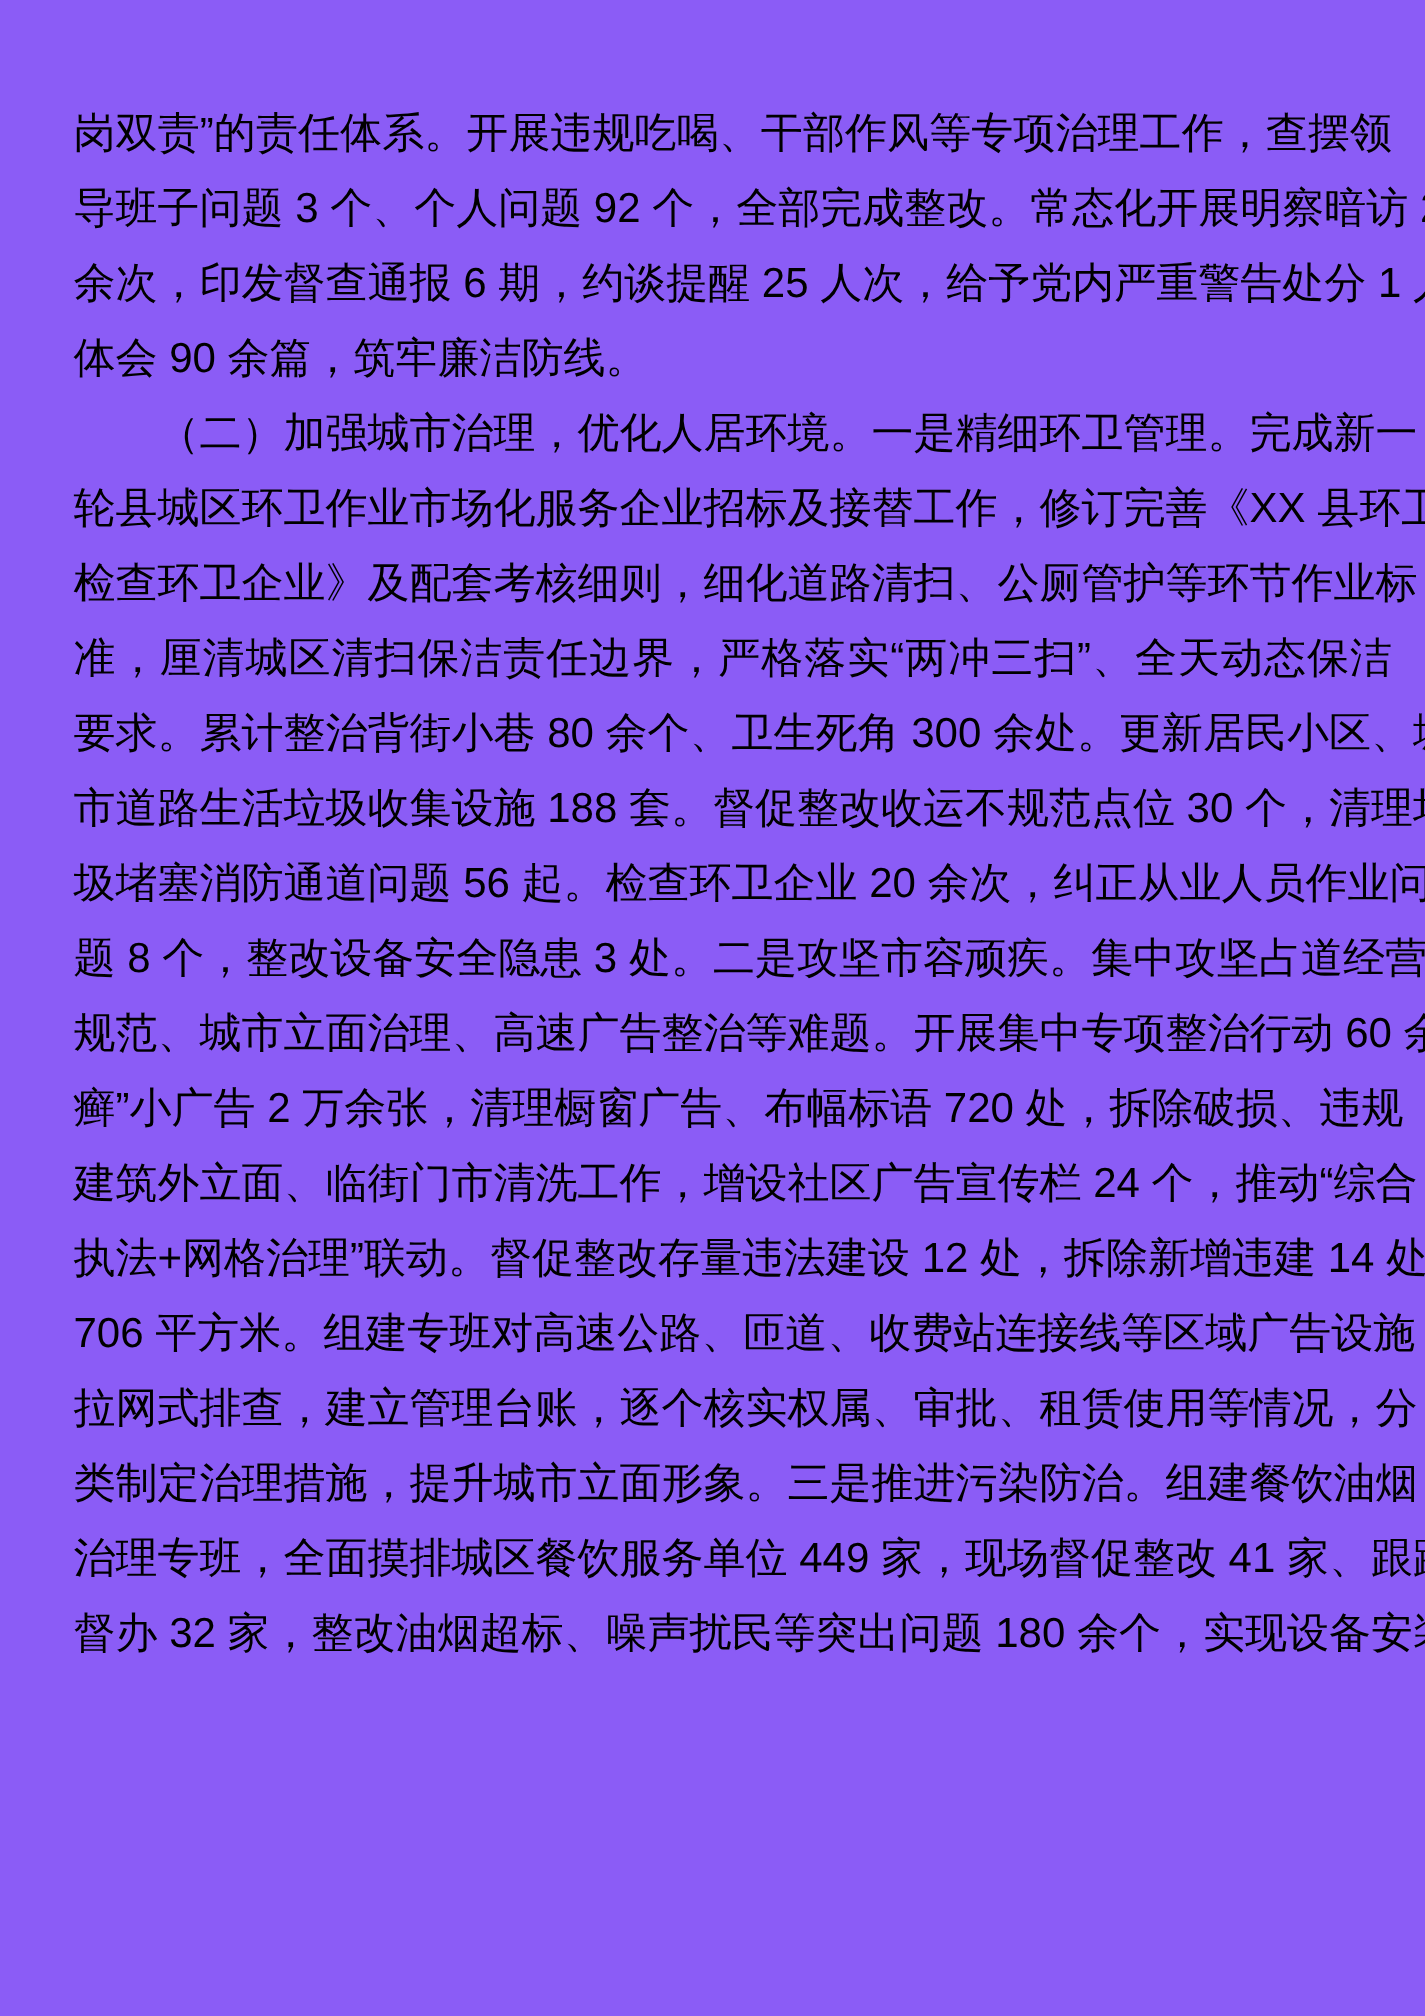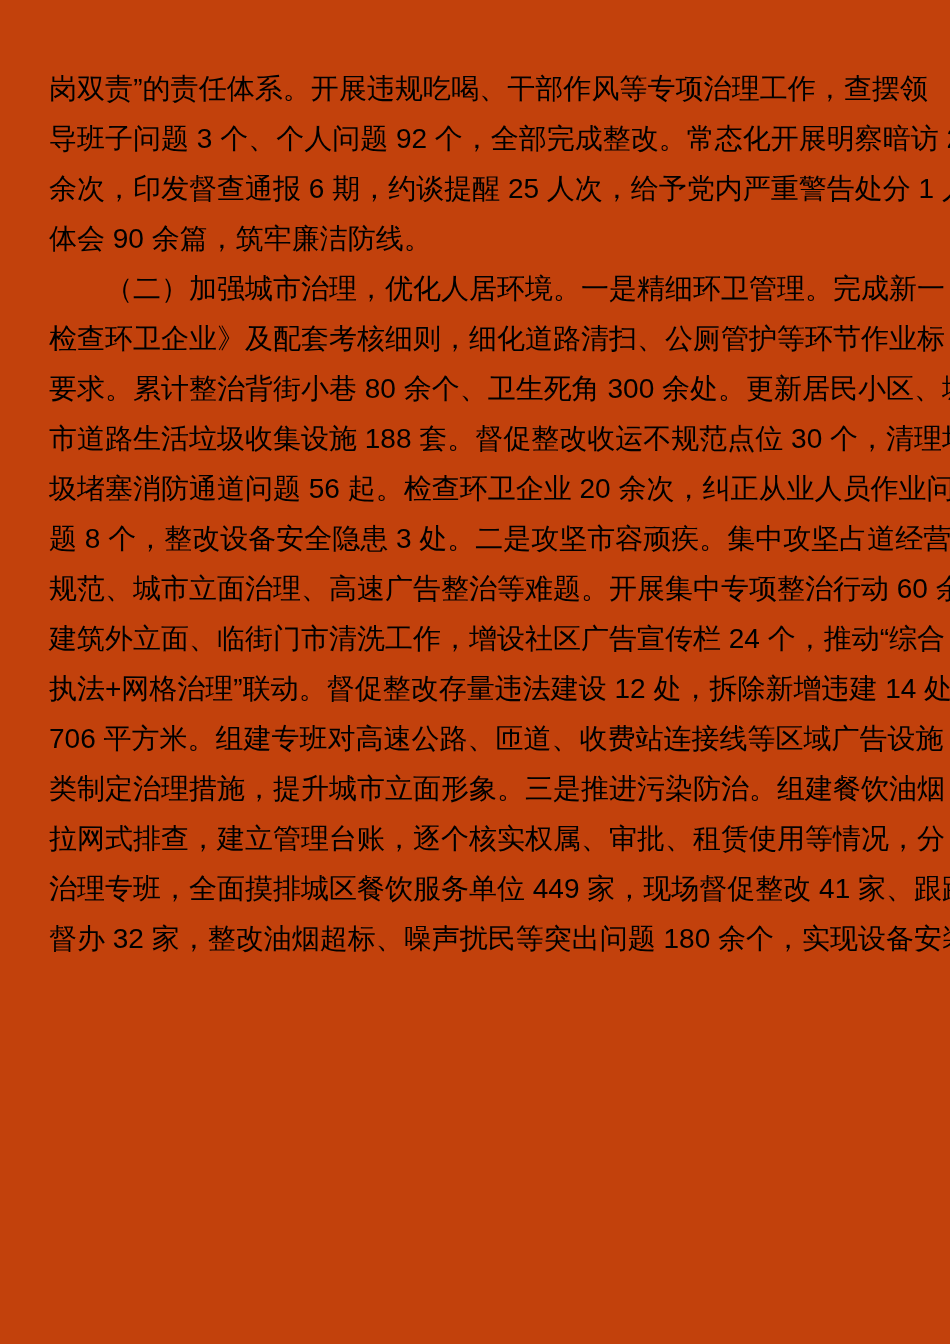--- a/index.html
+++ b/index.html
@@ -14,21 +14,21 @@
     font-family: "Liberation Sans", sans-serif;
     overflow: hidden;
     position: relative;
   }
   .page {
     position: absolute;
     left: 0;
     top: 0;
     width: 950px;
     height: 1344px;
-    background: #c2410c;
+    background: #8b5cf6;
   }
   .text-block {
     position: absolute;
     left: 49px;
     top: 64px;
     width: 879px;
   }
   .para {
     margin: 0;
     padding: 0;
@@ -63,28 +63,31 @@
 <div class="page">
   <div class="text-block">
       <div class="para">
         <div class="line"><span class="seg">岗双责”的责任体系。开展违规吃喝、干部作风等专项治理工作，查摆领</span></div>
         <div class="line"><span class="seg">导班子问题 3 个、个人问题 92 个，全部完成整改。常态化开展明察暗访 20</span></div>
         <div class="line"><span class="seg">余次，印发督查通报 6 期，约谈提醒 25 人次，给予党内严重警告处分 1 人。</span></div>
         <div class="line last"><span class="seg">体会 90 余篇，筑牢廉洁防线。</span></div>
       </div>
       <div class="para">
         <div class="line indent"><span class="seg bold">（二）加强城市治理，优化人居环境。</span><span class="seg">一是精细环卫管理。完成新一</span></div>
+        <div class="line"><span class="seg">轮县城区环卫作业市场化服务企业招标及接替工作，修订完善《XX 县环卫</span></div>
         <div class="line"><span class="seg">检查环卫企业》及配套考核细则，细化道路清扫、公厕管护等环节作业标</span></div>
+        <div class="line"><span class="seg">准，厘清城区清扫保洁责任边界，严格落实“两冲三扫”、全天动态保洁</span></div>
         <div class="line"><span class="seg">要求。累计整治背街小巷 80 余个、卫生死角 300 余处。更新居民小区、城</span></div>
         <div class="line"><span class="seg">市道路生活垃圾收集设施 188 套。督促整改收运不规范点位 30 个，清理垃</span></div>
         <div class="line"><span class="seg">圾堵塞消防通道问题 56 起。检查环卫企业 20 余次，纠正从业人员作业问</span></div>
         <div class="line"><span class="seg">题 8 个，整改设备安全隐患 3 处。二是攻坚市容顽疾。集中攻坚占道经营</span></div>
         <div class="line"><span class="seg">规范、城市立面治理、高速广告整治等难题。开展集中专项整治行动 60 余</span></div>
+        <div class="line"><span class="seg">癣”小广告 2 万余张，清理橱窗广告、布幅标语 720 处，拆除破损、违规</span></div>
         <div class="line"><span class="seg">建筑外立面、临街门市清洗工作，增设社区广告宣传栏 24 个，推动“综合</span></div>
         <div class="line"><span class="seg">执法+网格治理”联动。督促整改存量违法建设 12 处，拆除新增违建 14 处</span></div>
         <div class="line"><span class="seg">706 平方米。组建专班对高速公路、匝道、收费站连接线等区域广告设施</span></div>
+        <div class="line"><span class="seg">拉网式排查，建立管理台账，逐个核实权属、审批、租赁使用等情况，分</span></div>
         <div class="line"><span class="seg">类制定治理措施，提升城市立面形象。三是推进污染防治。组建餐饮油烟</span></div>
-        <div class="line"><span class="seg">拉网式排查，建立管理台账，逐个核实权属、审批、租赁使用等情况，分</span></div>
         <div class="line"><span class="seg">治理专班，全面摸排城区餐饮服务单位 449 家，现场督促整改 41 家、跟踪</span></div>
         <div class="line"><span class="seg">督办 32 家，整改油烟超标、噪声扰民等突出问题 180 余个，实现设备安装</span></div>
       </div>
     </div>
 </div>
 
 </body></html>

